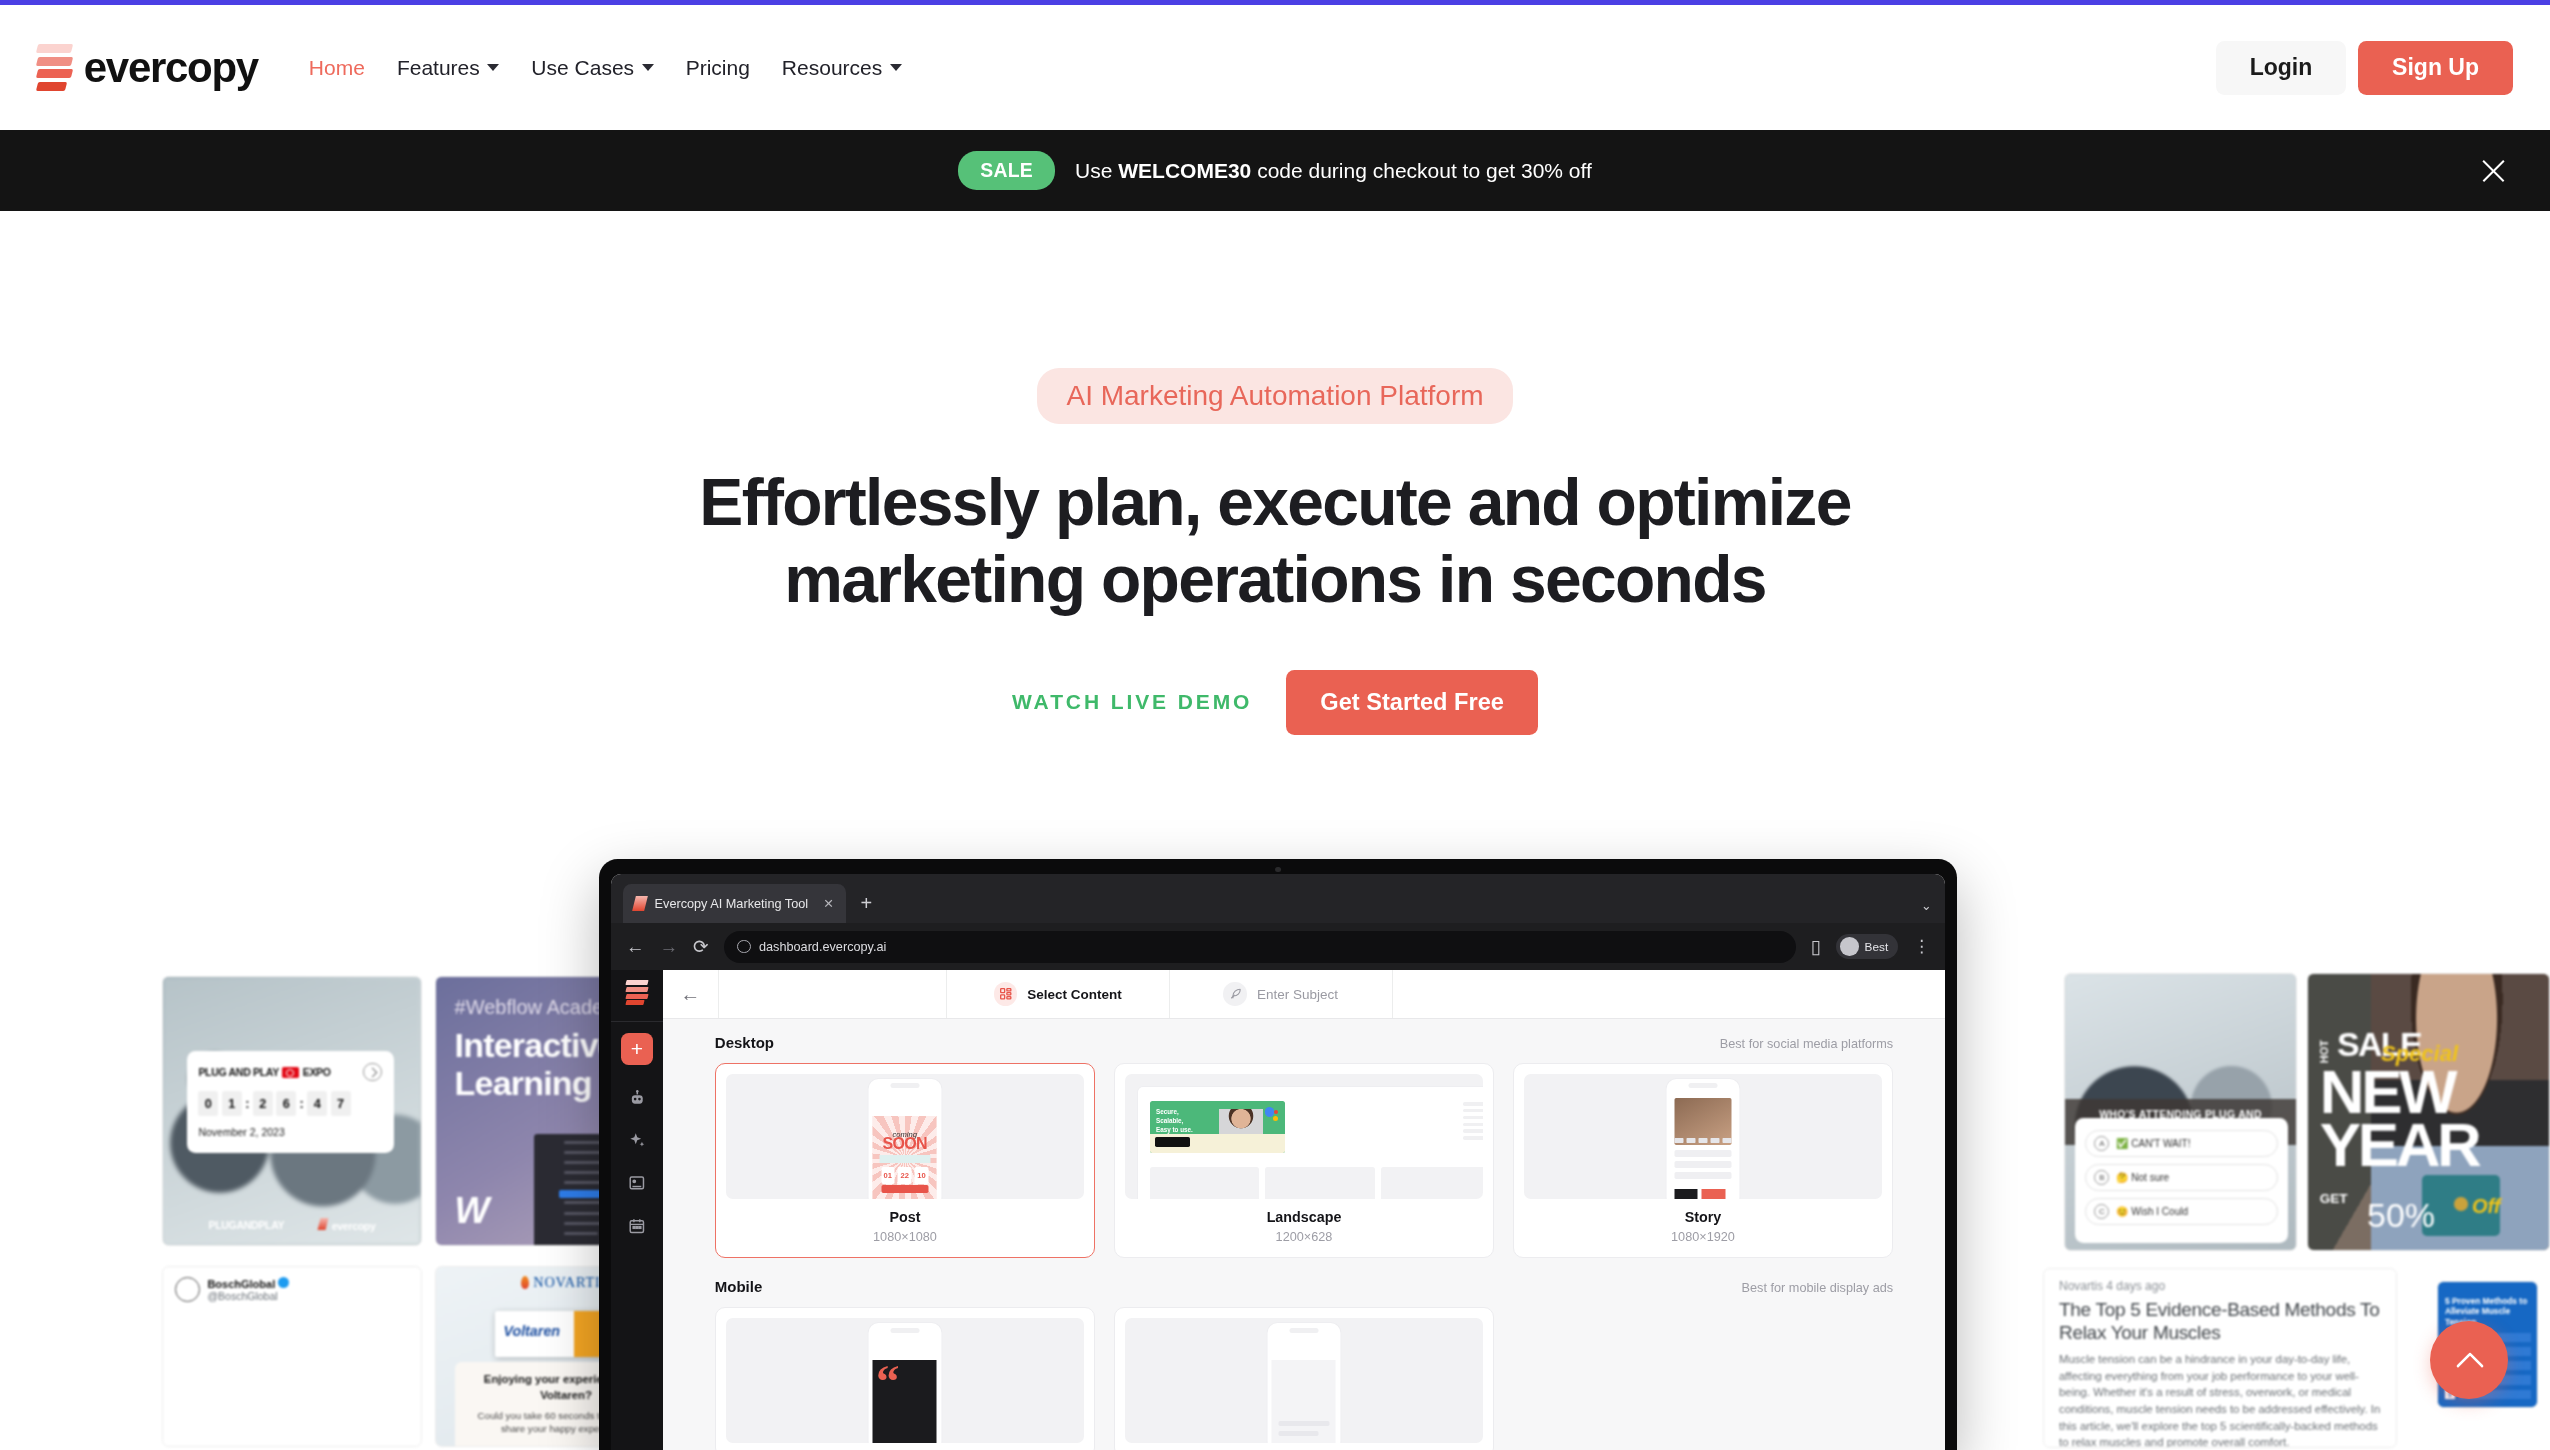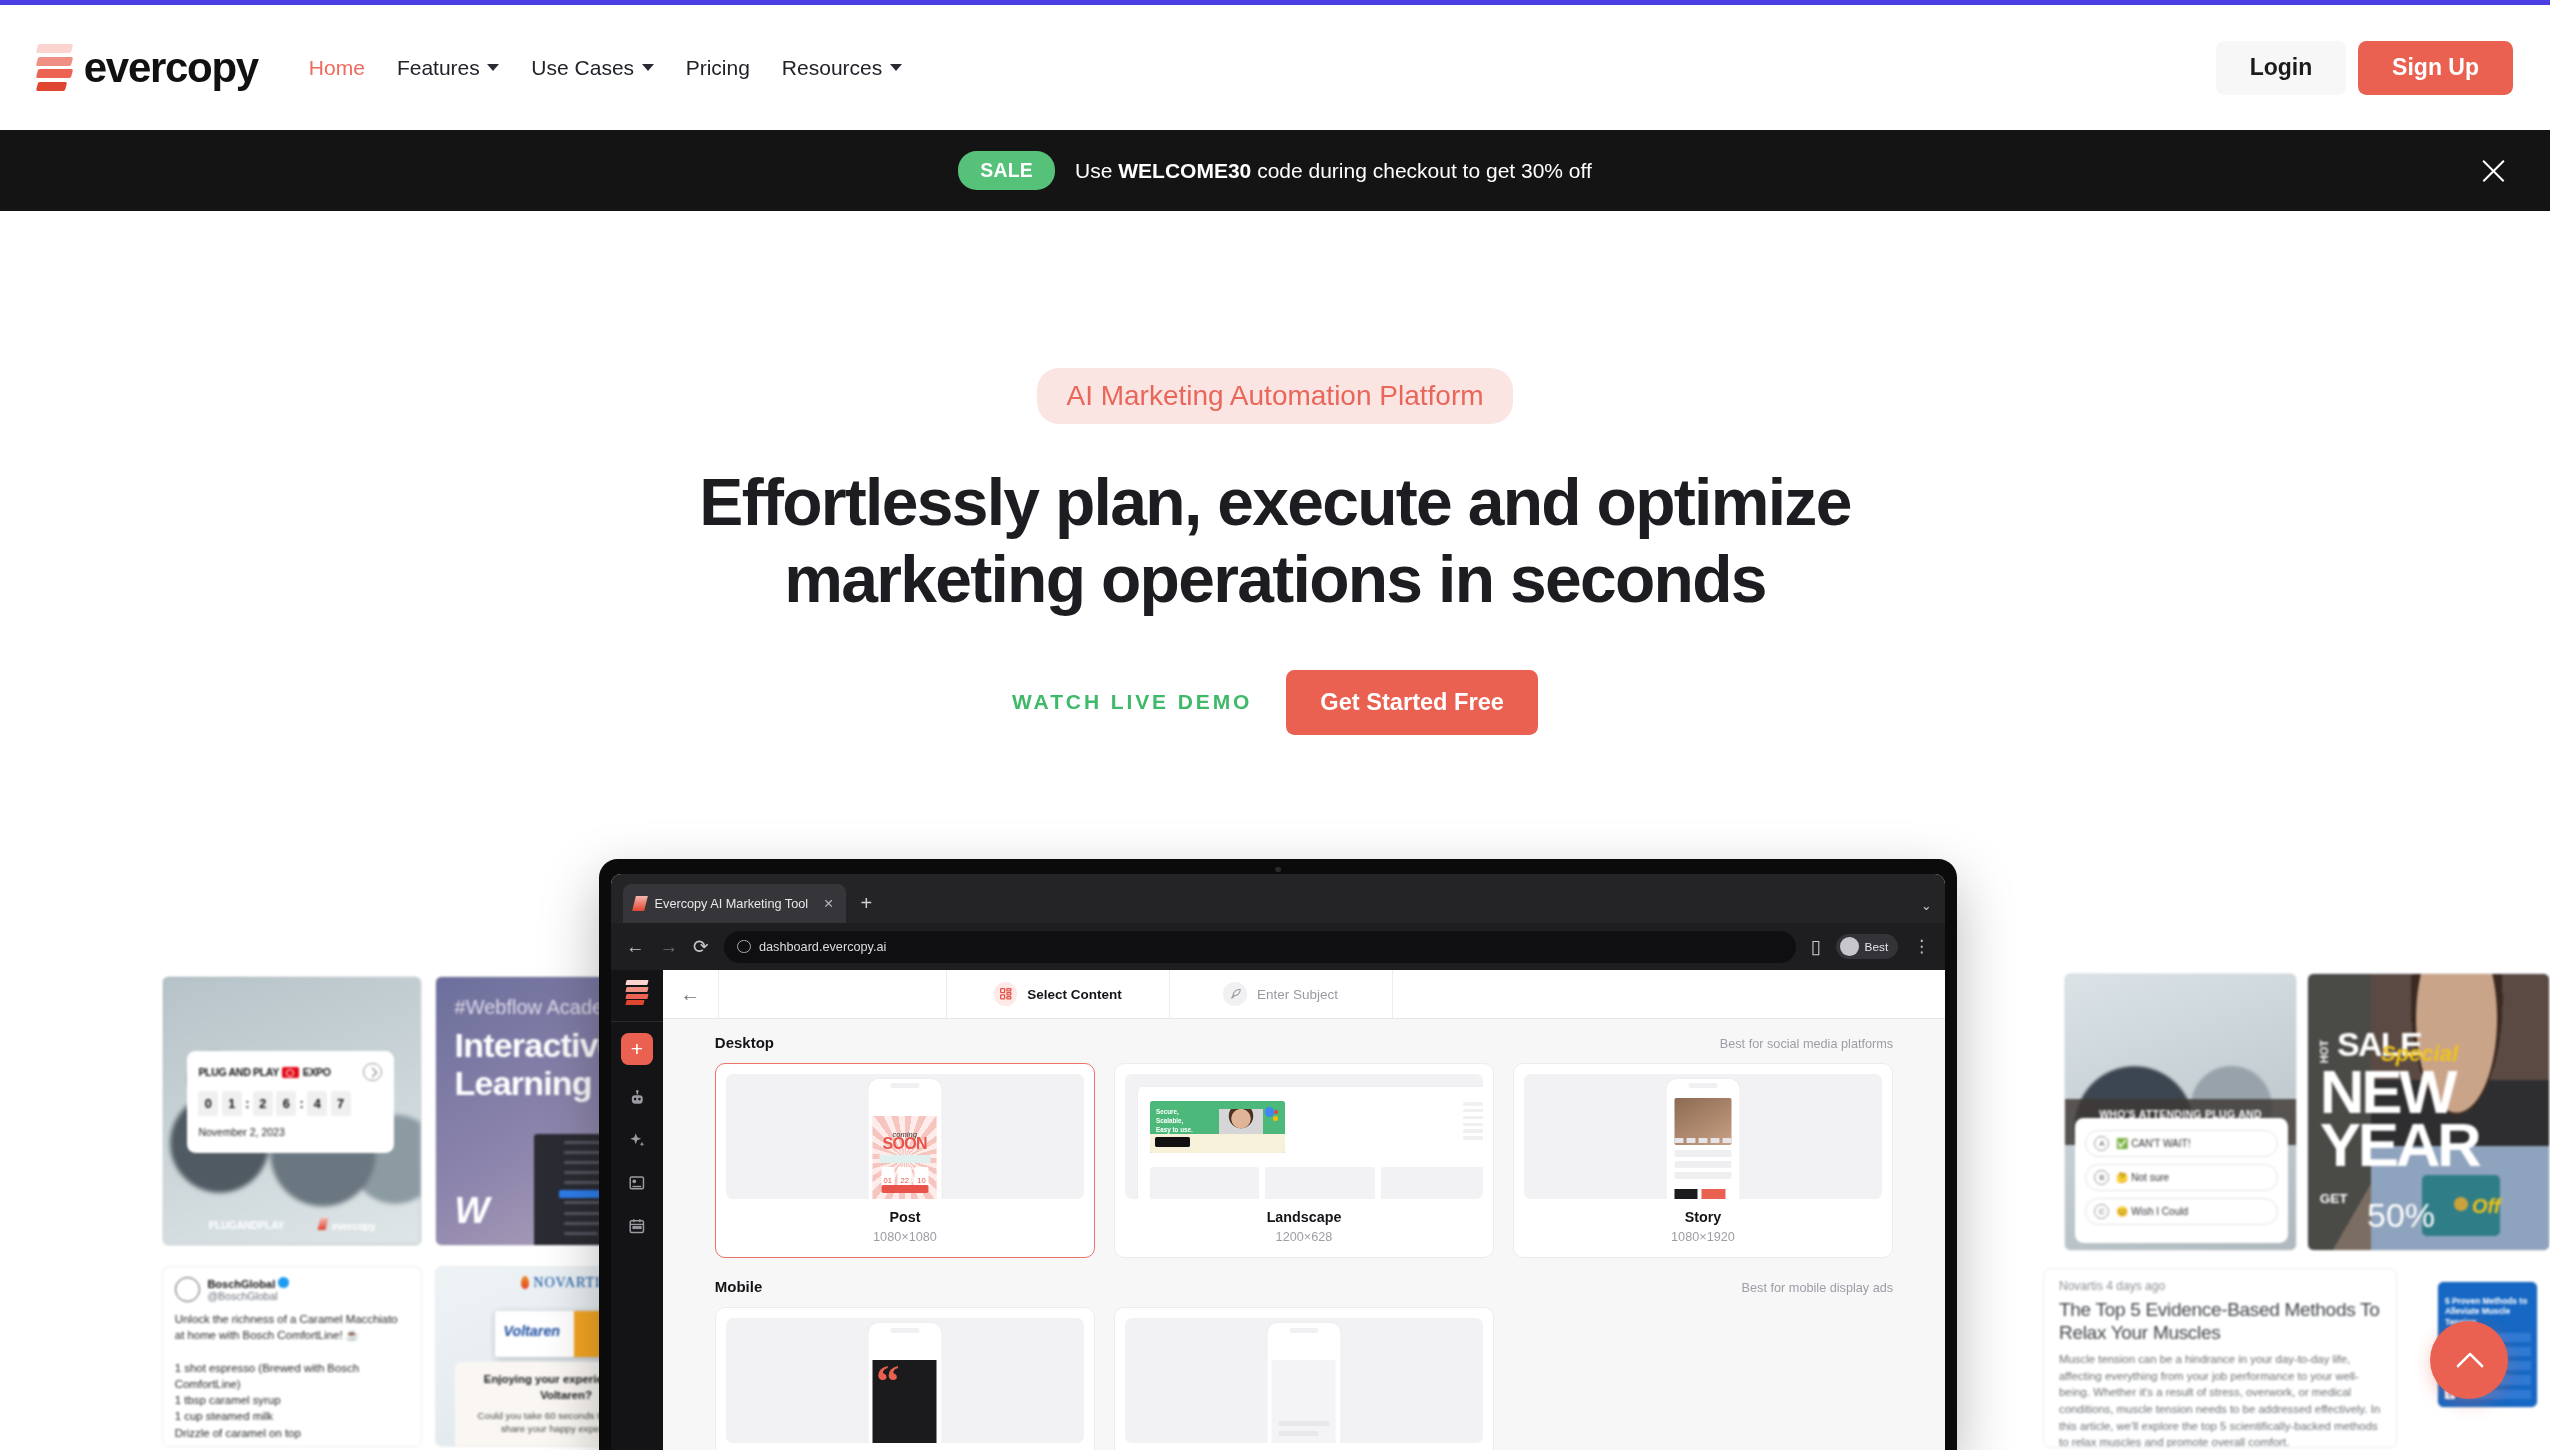--- a/index.html
+++ b/index.html
@@ -253,21 +253,21 @@
 
   
   .phone { width: 73px; height: 128px; background:#fff; border-radius:10px; position:absolute; bottom:-8.4px; left:50%; transform:translateX(-50%); box-shadow:0 0 0 0.8px #ededf0;}
   .phone .notch { width:29px;height:5px;background:#f0f0f2;border-radius:2.5px;margin:4.2px auto 0;}
   .poster { position:absolute; left:4.2px; top:37px; width:64px; height:84px; background:#fdecea; overflow:hidden;}
   .sunburst { position:absolute; inset:-40%; background: repeating-conic-gradient(from 0deg at 50% 50%, #f7c5bf 0deg 9deg, #fdecea 9deg 18deg); }
   .poster-coming { position:absolute; left:0; width:100%; top:13.5px; text-align:center; font-size:7.6px; font-style:italic; color:#333;}
   .poster-soon { position:absolute; left:0; width:100%; top:18.6px; text-align:center; font-size:16px; font-weight:900; color:#e8544a; letter-spacing:-0.7px;}
   .poster-sub { position:absolute; left:6.7px; right:6.7px; top:39px; height:7.6px; background:#dff0ef; }
   .poster-cd { position:absolute; left:6.7px; right:6.7px; top:51px; display:flex; gap:3.4px; justify-content:center;}
-  .poster-cd i { width:13.5px;height:26px;background:#fff;border-radius:1.7px;color:#e8544a;font-size:7.6px;font-weight:400;display:flex;align-items:center;justify-content:center;font-style:normal;}
+  .poster-cd i { width:13.5px;height:17px;background:#fff;border-radius:1.7px;color:#e8544a;font-size:7.6px;font-weight:700;display:flex;align-items:center;justify-content:center;font-style:normal;}
   .poster-btn { position:absolute; left:8.4px; right:8.4px; bottom:7.6px; height:7.6px; background:#e8544a; border-radius:1.7px;}
 
   
   .lsite { position:absolute; left:13.5px; top:13.5px; right:-13.5px; bottom:-13.5px; background:#fff; border-radius:5px 0 0 0; box-shadow:0 0 0 0.8px #ededf0;}
   .lban { position:absolute; left:11.8px; top:13.5px; width:135px; height:52px; background:#4cb87a; border-radius:2.5px; overflow:hidden;}
   .lban-txt { position:absolute; left:5.9px; top:5.9px; color:#fff; font-size:6.3px; font-weight:700; line-height:1.45;}
   .lban-person { position:absolute; right:22px; bottom:0; width:44px; height:44px; background:
      radial-gradient(circle at 50% 22%, #e0b497 0 9.3px, transparent 10px),
      radial-gradient(circle at 50% 16%, #4b3225 0 11.8px, transparent 12.7px),
      linear-gradient(#d6d6d8 0 58%, #5a6b8c 58% 100%); }
@@ -422,26 +422,20 @@
   </div>
 
   <div class="col-card c-bosch blurwrap">
     <div class="tw-head">
       <span class="tw-av"></span>
       <div>
         <div class="tw-name"><span>BoschGlobal</span> <span class="tw-verified"></span></div>
         <div class="tw-handle">@BoschGlobal</div>
       </div>
     </div>
-    <div class="tw-body">Unlock the richness of a Caramel Macchiato at home with Bosch ComfortLine! ☕
-
-1 shot espresso (Brewed with Bosch ComfortLine)
-1 tbsp caramel syrup
-1 cup steamed milk
-Drizzle of caramel on top</div>
   </div>
 
   <div class="col-card c-nov blurwrap">
     <div class="nov-brand"><i class="nov-flame"></i><span>NOVARTIS</span></div>
     <div class="nov-box">
         <span>Voltaren</span>
       </div>
     <div class="nov-panel">
       <h4>Enjoying your experience with Voltaren?</h4>
       <p>Could you take 60 seconds to DM us and share your happy experience?</p>

